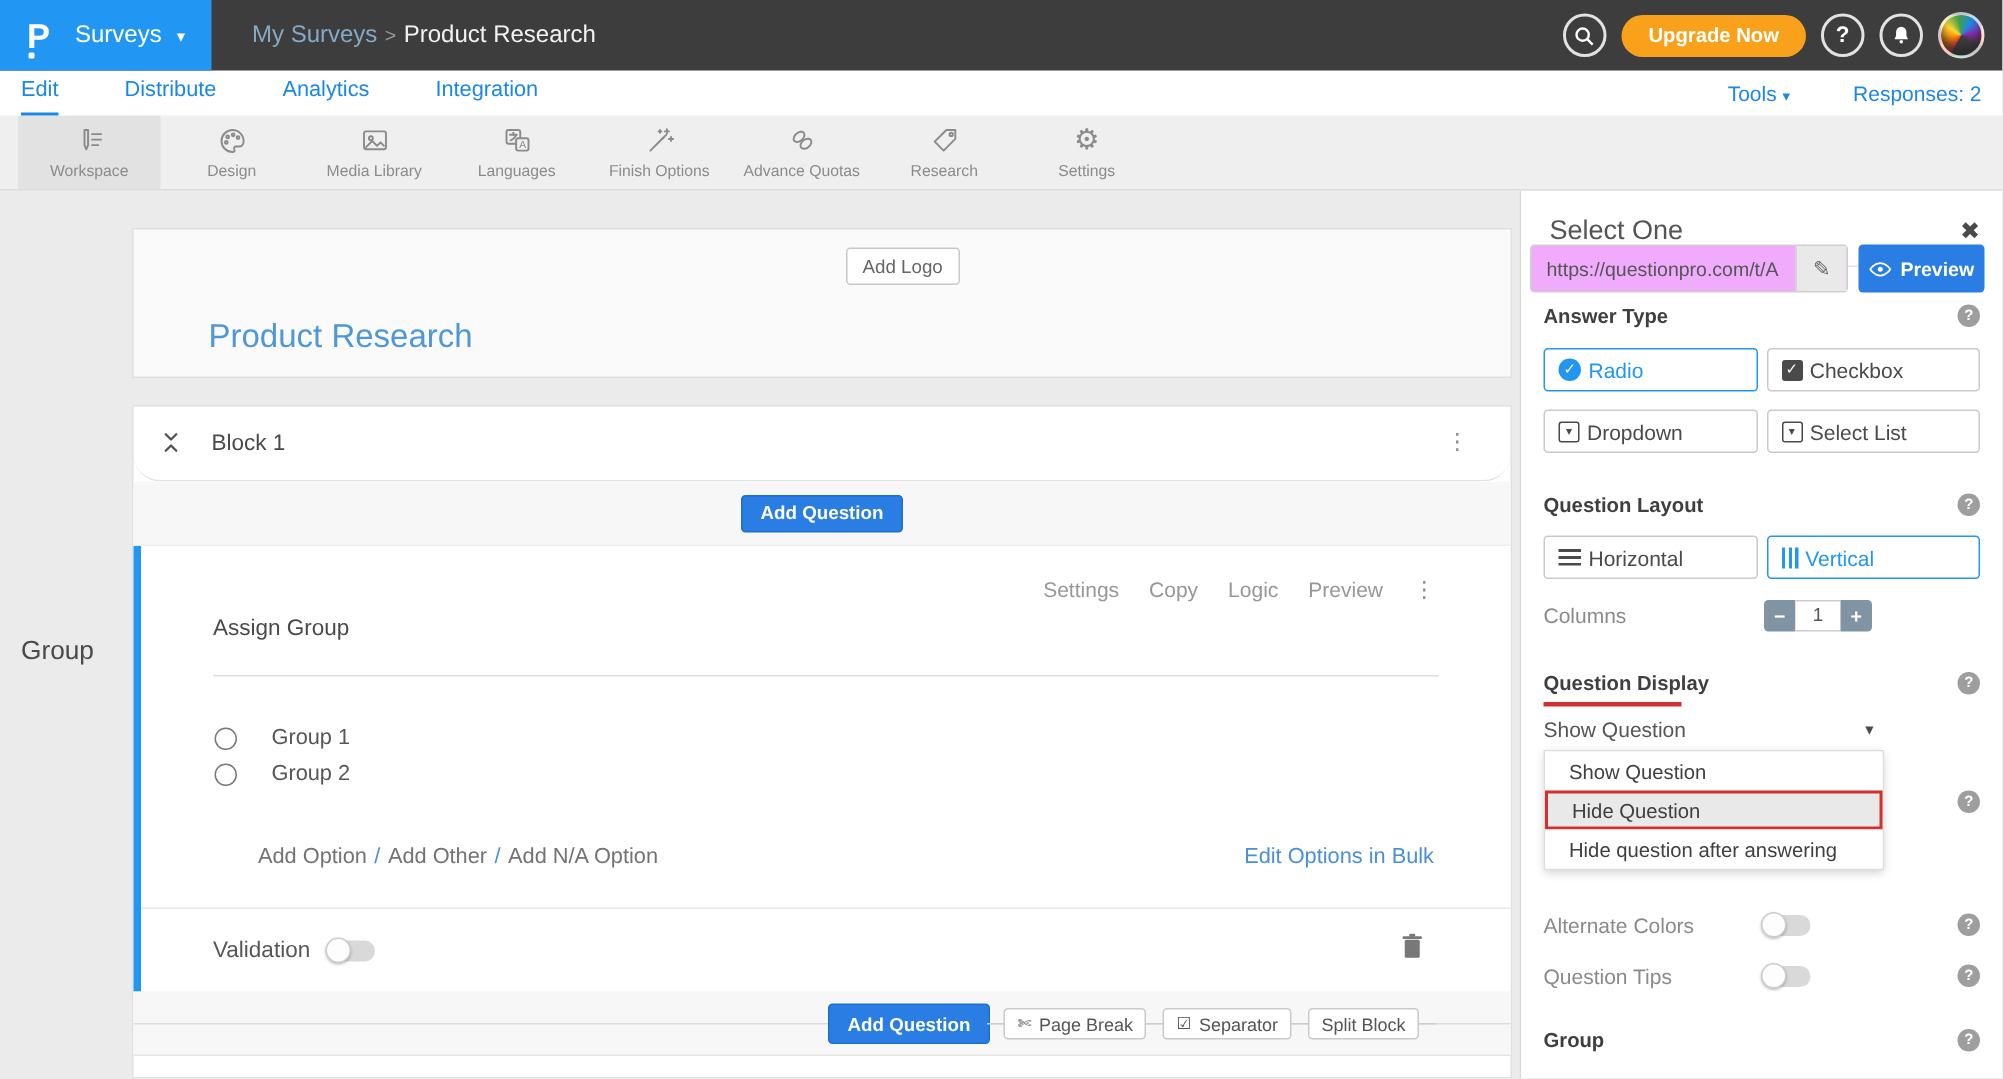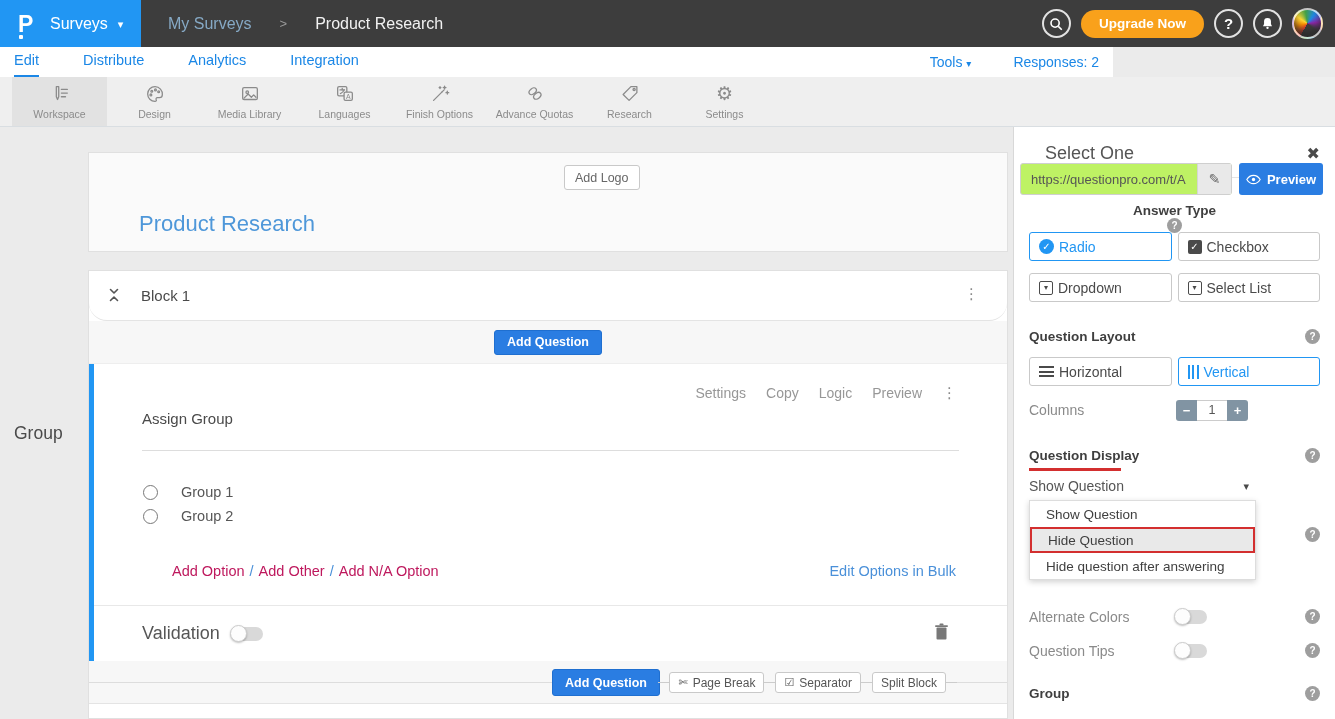--- a/index.html
+++ b/index.html
@@ -6,51 +6,51 @@
   html,body { width:1335px; height:719px; overflow:hidden; }
   body { font-family:"Liberation Sans","DejaVu Sans",sans-serif; background:#ebebeb; position:relative; }
 
   
   .topbar { position:absolute; top:0; left:0; width:1335px; height:47px; background:#3d3d3d; z-index:50; }
   .logo-block { position:absolute; top:0; left:0; width:141px; height:47px; background:#2196f3; display:flex; align-items:center; padding-left:18px; gap:10px; cursor:pointer; }
   .qp-logo { position:relative; width:22px; height:30px; color:#fff; font-weight:bold; font-size:23px; line-height:30px; }
   .qp-logo .dot { position:absolute; left:1px; bottom:0; width:4px; height:4px; background:#fff; border-radius:1px; }
   .logo-block .menu-label { color:#fff; font-size:16px; }
   .logo-block .caret { color:#fff; font-size:11px; margin-top:2px; }
-  .breadcrumb { position:absolute; left:168px; top:0; height:47px; display:flex; align-items:center; gap:28px; font-size:16px; }
+  .breadcrumb { position:absolute; left:168px; top:0; height:47px; display:flex; align-items:center; gap:5px; font-size:16px; }
   .breadcrumb .parent { color:#86a9c5; cursor:pointer; }
   .breadcrumb .sep { color:#9a9a9a; font-size:13px; }
   .breadcrumb .current { color:#f2f2f2; }
   .topbar-right { position:absolute; right:12px; top:0; height:47px; display:flex; align-items:center; gap:10px; }
   .circle-btn { width:29px; height:29px; border:2px solid rgba(255,255,255,.85); border-radius:50%; display:flex; align-items:center; justify-content:center; color:#fff; cursor:pointer; }
   .circle-btn svg { display:block; }
   .circle-btn.qmark { font-size:15px; font-weight:bold; }
   .upgrade-btn { height:28px; padding:0 18px; background:#f9a11b; border-radius:14px; color:#fff; font-size:13.5px; font-weight:bold; display:flex; align-items:center; cursor:pointer; border:none; }
   .avatar { width:31px; height:31px; border:2px solid rgba(255,255,255,.7); border-radius:50%; background:conic-gradient(from 210deg,#e53935,#fb8c00,#fdd835,#43a047,#1e88e5,#8e24aa,#3d3d3d 78%); cursor:pointer; box-shadow:inset 0 -6px 6px rgba(40,40,40,.8); }
 
   
-  .tabbar { position:absolute; top:47px; left:0; width:1113px; height:30px; background:#fff; z-index:49; }
+  .tabbar { position:absolute; top:47px; left:0; width:1335px; height:30px; background:#fff; z-index:49; }
   .tabs { position:absolute; left:14px; top:0; height:30px; display:flex; gap:44px; }
   .tab { color:#1b87e6; font-size:14.5px; line-height:27px; cursor:pointer; }
   .tab.active { border-bottom:2px solid #1b87e6; }
   .tabbar-right { position:absolute; right:14px; top:0; height:30px; display:flex; align-items:center; gap:42px; }
   .tools-dd { color:#1b87e6; font-size:14px; cursor:pointer; }
   .tools-dd .caret { font-size:10px; }
   .responses { color:#1b87e6; font-size:14px; cursor:pointer; }
 
   
   .toolbar { position:absolute; top:77px; left:0; width:1335px; height:50px; background:#efefef; border-bottom:1px solid #d9dee2; z-index:48; }
   .tool-items { position:absolute; left:12px; top:0; display:flex; height:49px; }
   .tool-item { width:95px; height:49px; display:flex; flex-direction:column; align-items:center; justify-content:center; gap:3px; cursor:pointer; color:#8b8b8b; }
   .tool-item.selected { background:#e2e2e2; }
   .tool-item .ticon { height:22px; display:flex; align-items:center; justify-content:center; }
   .tool-item .tlabel { font-size:10.5px; color:#8b8b8b; white-space:nowrap; }
   .ticon svg { stroke:#8b8b8b; fill:none; stroke-width:1.4; stroke-linecap:round; stroke-linejoin:round; }
   .gear-glyph { font-size:19px; color:#8b8b8b; line-height:20px; }
-  .url-box { position:absolute; left:1020px; top:86px; width:212px; height:32px; background:#bef264; border:1px solid #cfcfcf; border-radius:3px; display:flex; align-items:center; cursor:text; }
+  .url-box { position:absolute; left:1020px; top:86px; width:212px; height:32px; background:#f0abfc; border:1px solid #cfcfcf; border-radius:3px; display:flex; align-items:center; cursor:text; }
   .url-text { flex:1; font-size:13px; color:#555; padding-left:10px; white-space:nowrap; overflow:hidden; }
   .url-edit { width:34px; height:30px; background:#e9e9e9; border-left:1px solid #d5d5d5; display:flex; align-items:center; justify-content:center; color:#666; font-size:14px; cursor:pointer; }
   .preview-btn { position:absolute; left:1239px; top:86px; width:84px; height:32px; background:#2a7de2; border:none; border-radius:3px; color:#fff; font-size:13px; font-weight:bold; display:flex; align-items:center; justify-content:center; gap:6px; cursor:pointer; }
 
   
   .group-label { position:absolute; left:14px; top:423px; font-size:17.5px; color:#4a4a4a; }
   .main-col { position:absolute; left:88px; top:127px; width:920px; }
   .header-card { position:absolute; top:25px; left:0; width:920px; height:100px; background:#fafafa; border:1px solid #e0e0e0; }
   .add-logo-btn { position:absolute; top:12px; left:475px; height:25px; padding:0 10px; background:#fff; border:1px solid #c9c9c9; border-radius:3px; font-size:12.5px; color:#666; display:flex; align-items:center; cursor:pointer; }
   .survey-title { position:absolute; left:50px; top:58px; font-size:22px; color:#4e97d9; cursor:text; }
@@ -66,41 +66,41 @@
 
   .question-card { position:relative; height:297px; background:#fff; border-left:5px solid #2196f3; }
   .q-menu { position:absolute; top:20px; right:50px; display:flex; align-items:center; gap:20px; }
   .q-menu .mitem { font-size:14px; color:#979797; cursor:pointer; }
   .q-title-wrap { position:absolute; left:48px; top:46px; width:817px; border-bottom:1px solid #ddd; padding-bottom:22px; }
   .q-title { font-size:15px; color:#4a4a4a; cursor:text; }
   .opt-row { position:absolute; left:49px; display:flex; align-items:center; gap:23px; cursor:pointer; }
   .radio-circle { width:15px; height:15px; border:1.5px solid #787878; border-radius:50%; background:#fff; }
   .opt-label { font-size:14.5px; color:#565656; }
   .links-row { position:absolute; left:78px; top:199px; font-size:14.5px; display:flex; gap:5px; }
-  .blue-link { color:#be185d; cursor:pointer; }
+  .blue-link { color:#737373; cursor:pointer; }
   .link-sep { color:#4a90d9; }
   .bulk-link { position:absolute; right:51px; top:199px; font-size:14.5px; color:#4a90d9; cursor:pointer; }
   .validation-row { position:absolute; left:0; right:0; bottom:0; height:56px; border-top:1px solid #e8e8e8; display:flex; align-items:center; }
-  .validation-label { margin-left:48px; font-size:18px; color:#565656; }
+  .validation-label { margin-left:48px; font-size:15px; color:#565656; }
   .toggle { width:31px; height:14px; background:#d9d9d9; border-radius:8px; position:relative; margin-left:12px; cursor:pointer; flex:none; }
   .toggle .knob { position:absolute; left:-2px; top:-2px; width:17px; height:17px; background:#fdfdfd; border:1px solid #ccc; border-radius:50%; box-shadow:0 1px 2px rgba(0,0,0,.25); }
   .trash-btn { position:absolute; right:58px; cursor:pointer; }
 
   .bottom-strip { height:43px; background:#f7f7f7; border-bottom:1px solid #e4e4e4; position:relative; }
   .strip-line { position:absolute; left:0; right:0; top:50%; height:1px; background:#ddd; }
   .bottom-strip .addq-btn { position:absolute; left:463px; top:8px; height:27px; z-index:2; }
   .strip-btns { position:absolute; right:50px; top:11px; display:flex; align-items:center; z-index:2; }
   .connector { width:11px; height:1px; background:#ccc; }
   .mini-btn { height:21px; padding:0 8px; background:#fff; border:1px solid #c9c9c9; border-radius:3px; font-size:12px; color:#555; display:flex; align-items:center; gap:5px; cursor:pointer; white-space:nowrap; }
   .mini-btn .micon { font-size:11px; color:#555; }
 
   
   .panel { position:absolute; top:127px; right:0; width:322px; height:592px; background:#fff; border-left:1px solid #d8d8d8; z-index:40; }
   .panel-inner { position:absolute; left:15px; right:15px; top:0; bottom:0; }
-  .panel-title-row { position:absolute; top:16px; left:16px; right:0; display:flex; justify-content:space-between; align-items:center; }
+  .panel-title-row { position:absolute; top:16px; left:4px; right:0; display:flex; justify-content:space-between; align-items:center; }
   .panel-title { font-size:18px; color:#555; }
   .close-x { font-size:16px; color:#4a4a4a; cursor:pointer; font-weight:bold; }
   .panel-divider { position:absolute; top:50px; left:0; right:0; height:1px; background:#e4e4e4; }
   .sec-label { font-size:13.5px; font-weight:bold; color:#3f3f3f; }
   .help-icon { width:15px; height:15px; background:#9e9e9e; border-radius:50%; color:#fff; font-size:10px; font-weight:bold; display:flex; align-items:center; justify-content:center; cursor:pointer; flex:none; }
   .label-row { position:absolute; left:0; right:0; display:flex; justify-content:space-between; align-items:center; }
   .btn-row { position:absolute; left:0; right:0; display:flex; gap:6px; }
   .choice-btn { width:calc(50% - 3px); height:29px; background:#fff; border:1px solid #c9c9c9; border-radius:3px; display:flex; align-items:center; padding-left:9px; gap:5px; font-size:14px; color:#4a4a4a; cursor:pointer; }
   .choice-btn.selected { border:1.5px solid #2196f3; color:#2196f3; }
   .icon-radio-sel { width:15px; height:15px; background:#2196f3; border-radius:50%; color:#fff; font-size:10px; font-weight:bold; display:flex; align-items:center; justify-content:center; }
@@ -367,21 +367,21 @@
 
 <div class="panel">
   <div class="panel-inner">
 
     <div class="panel-title-row">
       <span class="panel-title">Select One</span>
       <span class="close-x">✖</span>
     </div>
     <div class="panel-divider"></div>
 
-    <div class="label-row" style="top:76px;flex-direction:column;">
+    <div class="label-row" style="top:76px;">
       <span class="sec-label">Answer Type</span>
       <span class="help-icon">?</span>
     </div>
     <div class="btn-row" style="top:105px;">
       <div class="choice-btn selected">
         <span class="icon-radio-sel">✓</span>
         <span>Radio</span>
       </div>
       <div class="choice-btn">
         <span class="icon-checkbox">✓</span>

